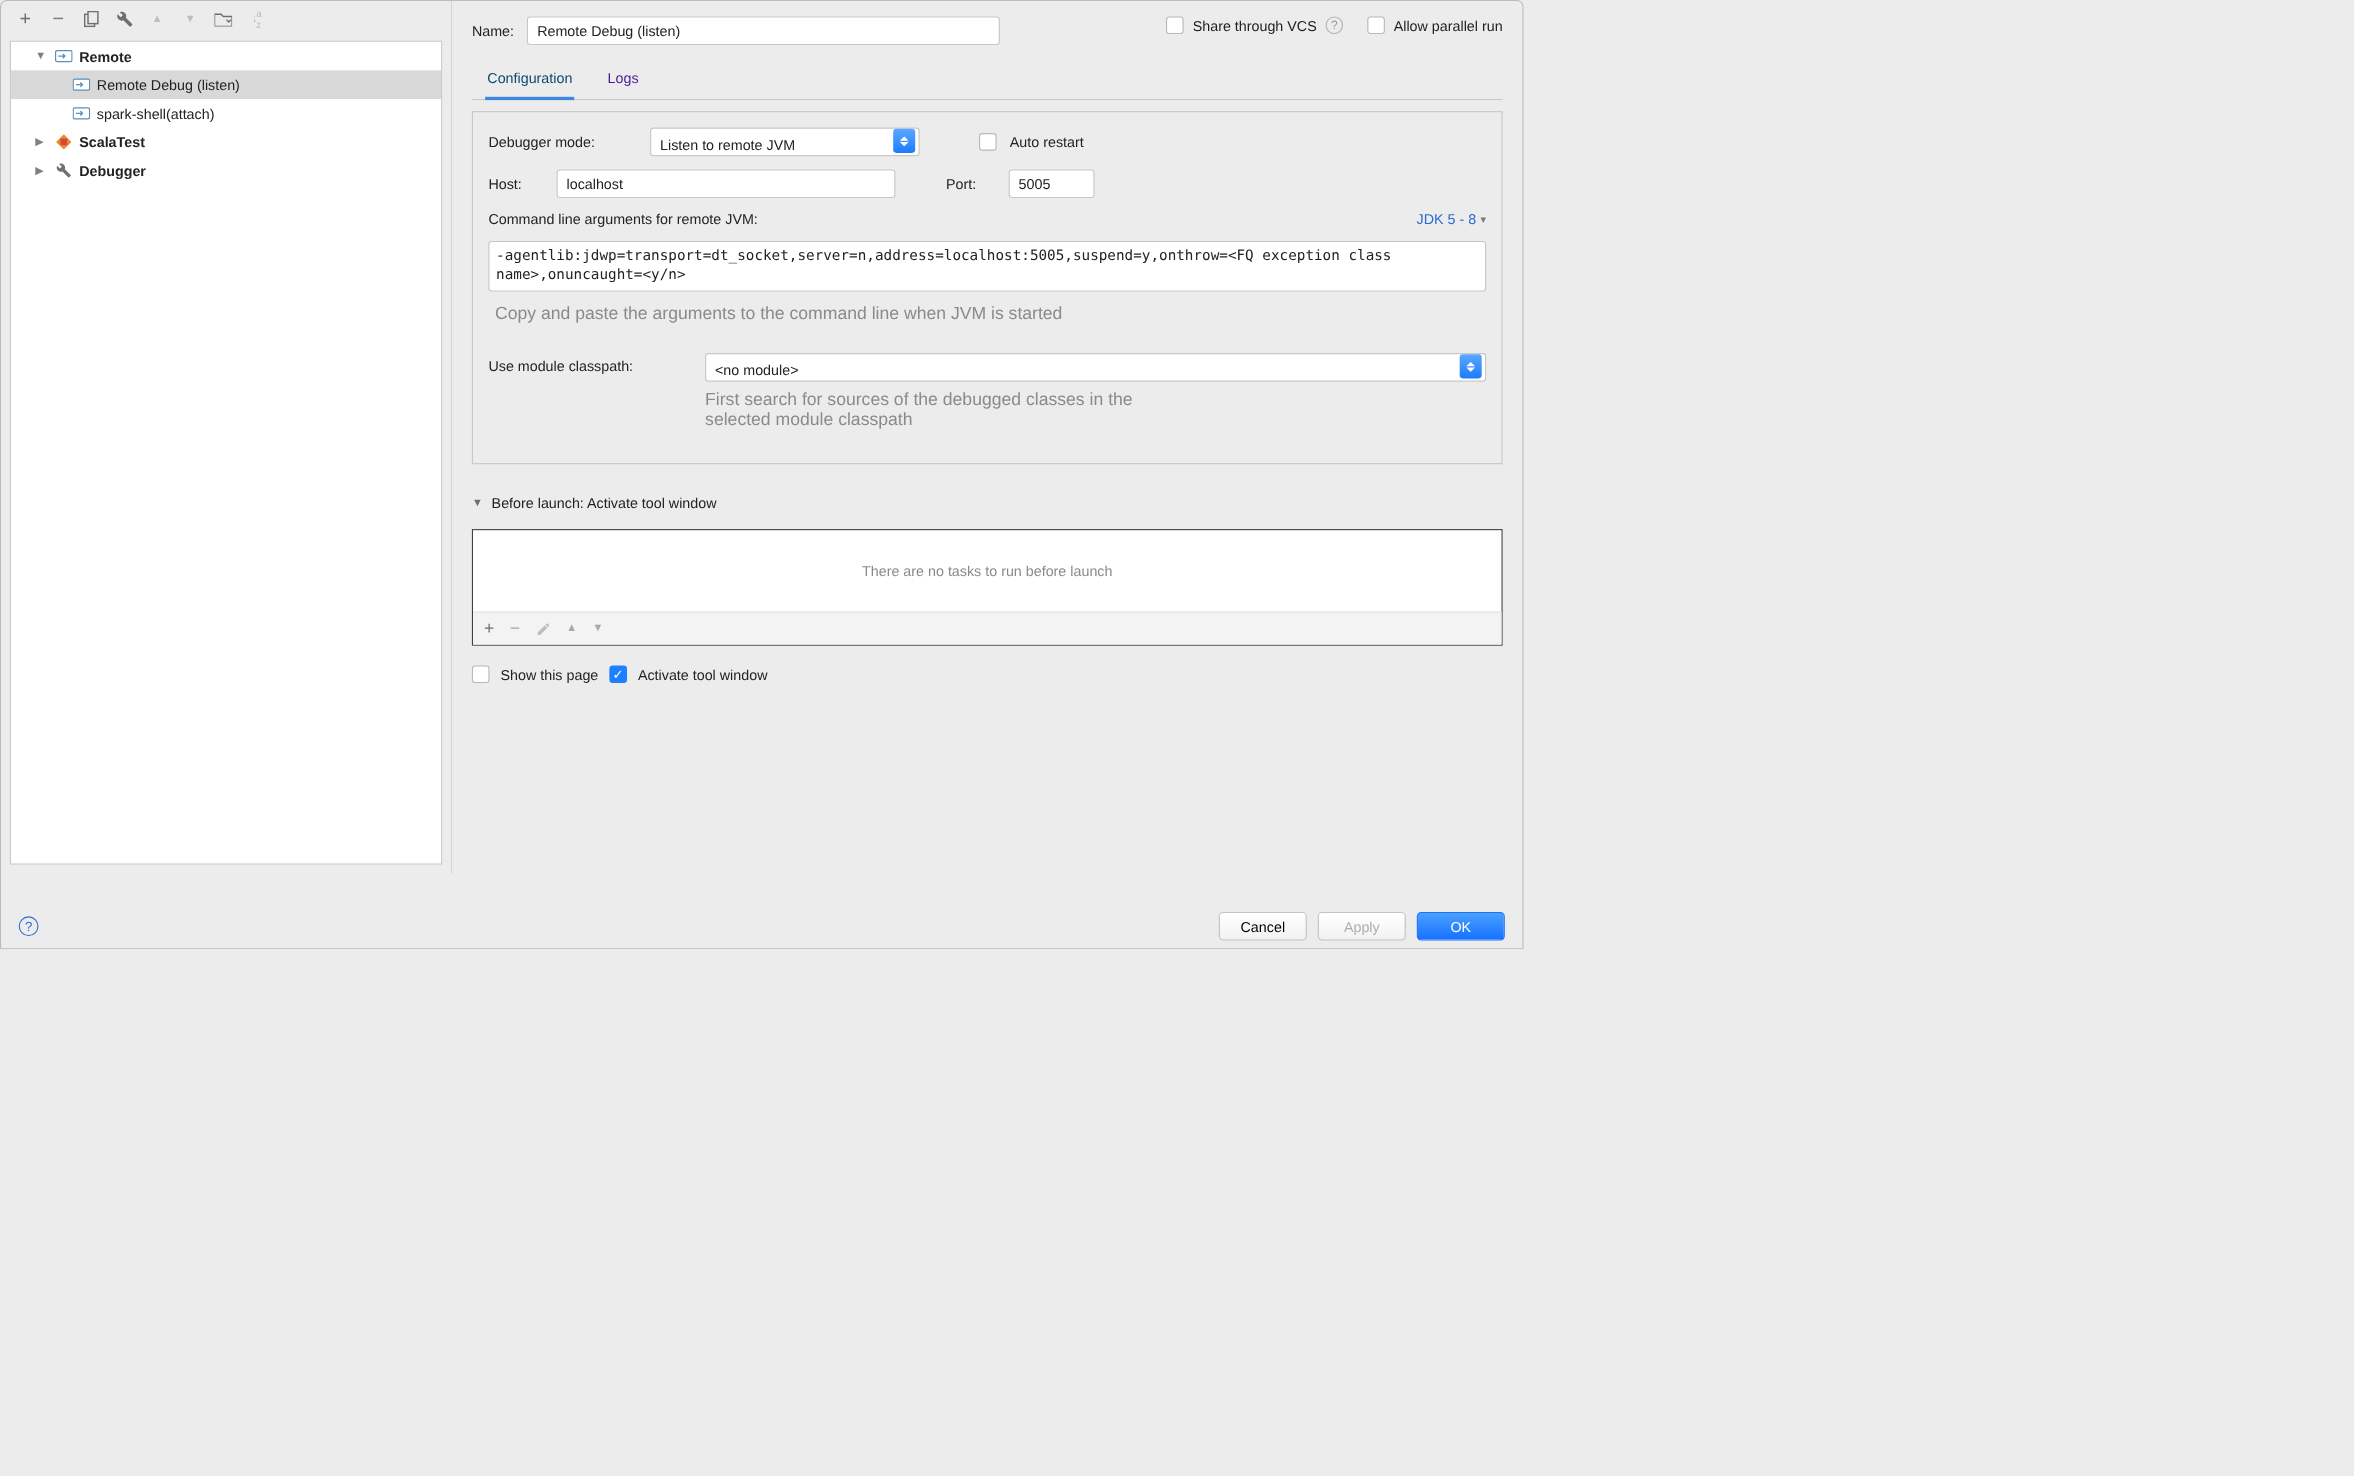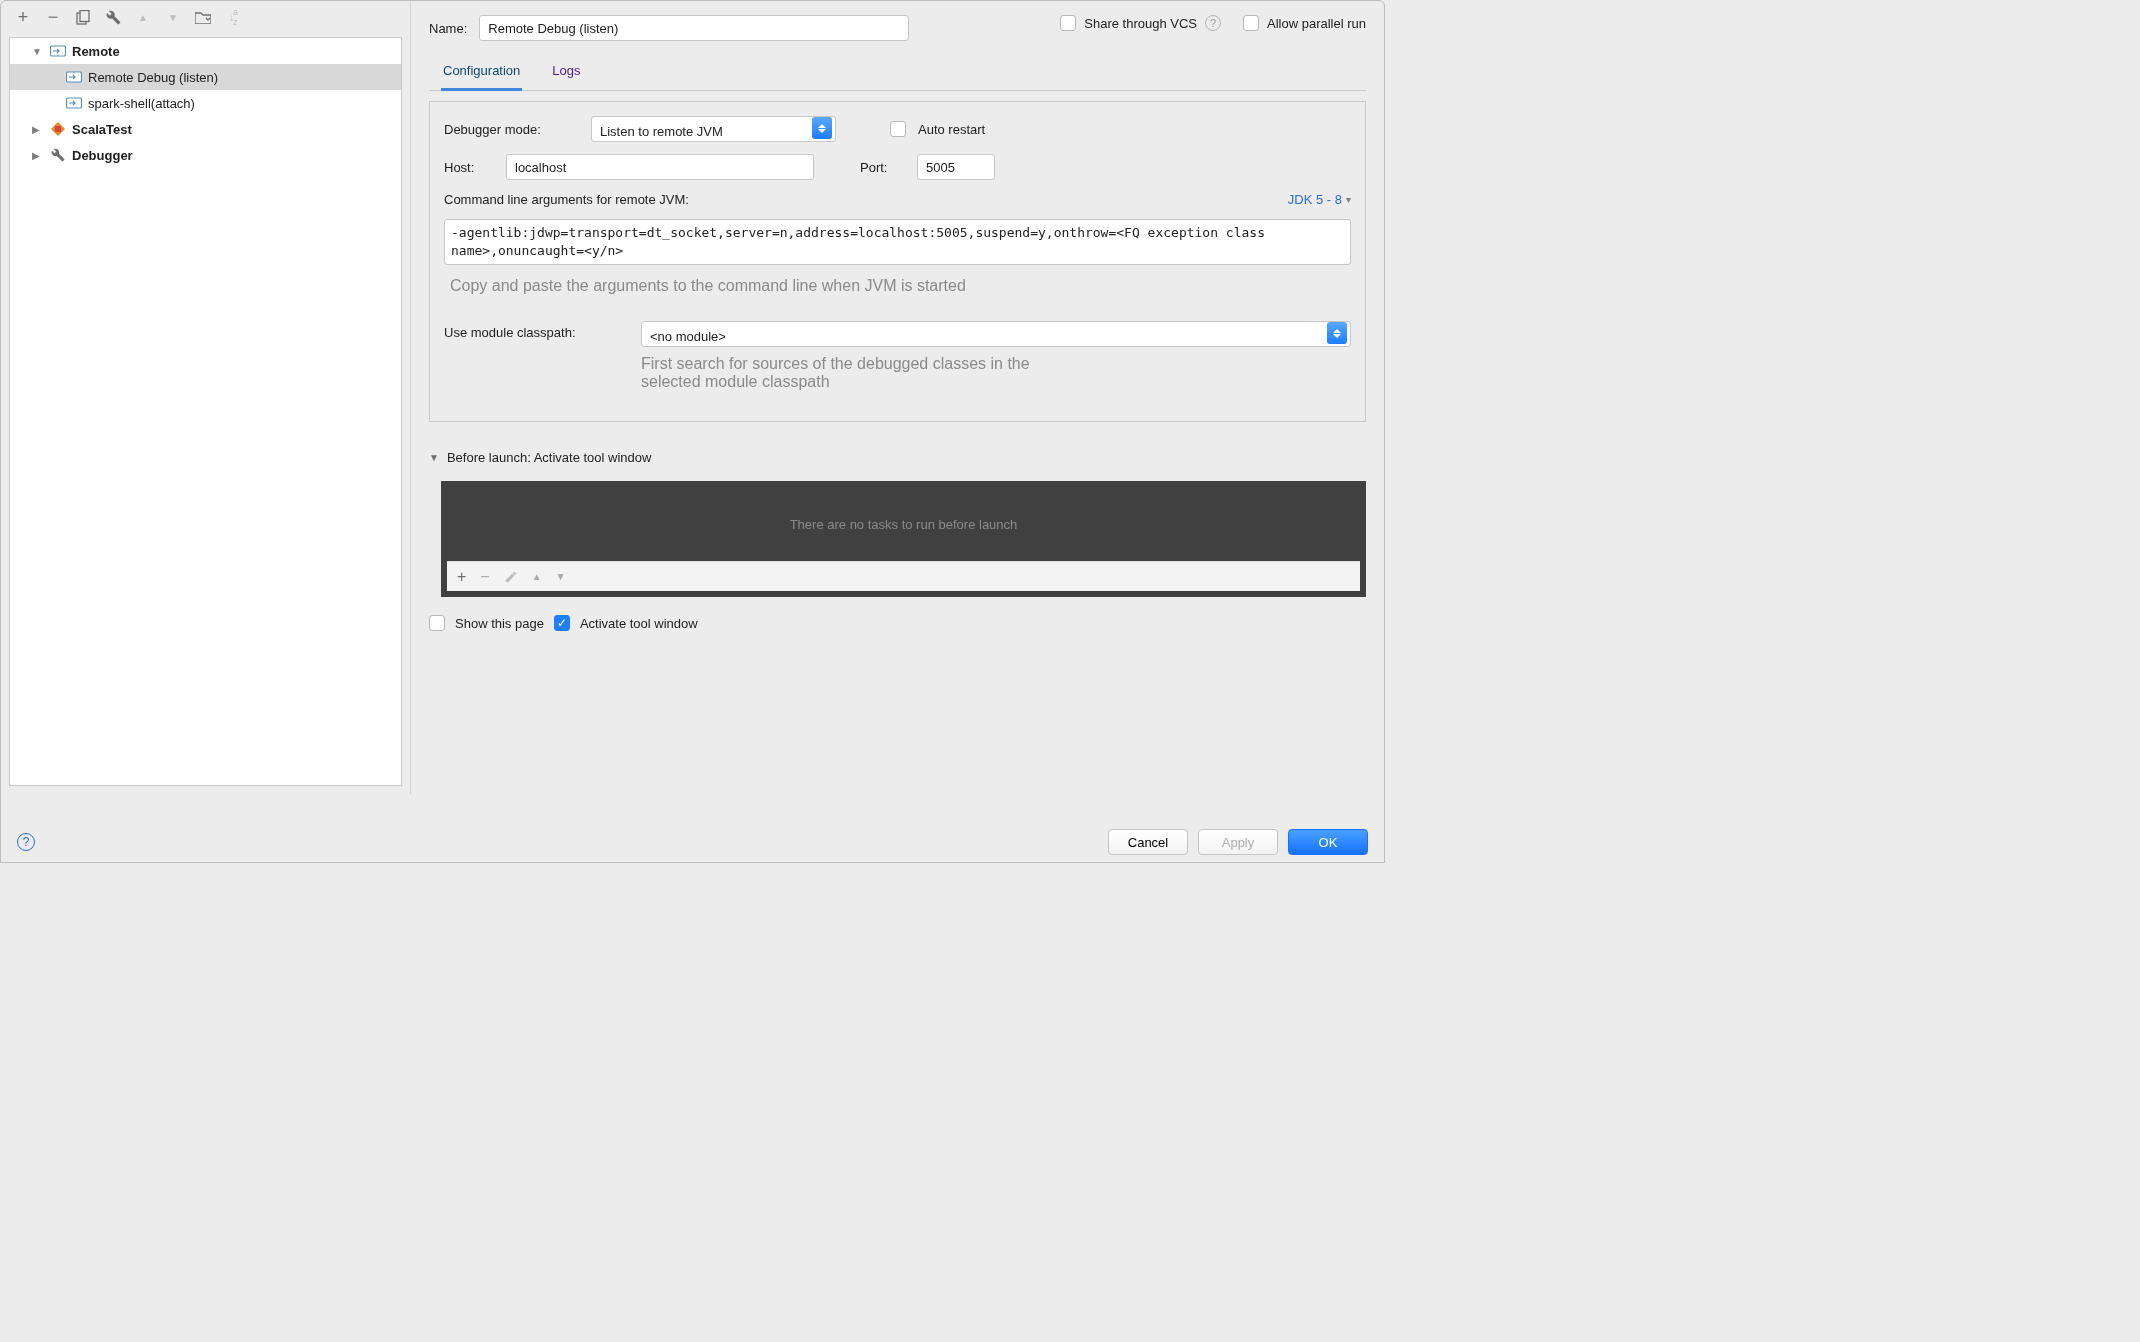--- a/index.html
+++ b/index.html
@@ -34,21 +34,21 @@
   .select .selbtn::after  { content:""; border-left:4px solid transparent; border-right:4px solid transparent; border-top:4px solid #fff; }
   .chk { width:16px; height:16px; border:1px solid #b8b8b8; border-radius:3px; background:#fff; display:inline-flex; align-items:center; justify-content:center; }
   .chk.checked { background:#1f80ff; border-color:#1f80ff; color:#fff; font-size:12px; }
   .tabs { display:flex; gap:28px; border-bottom:1px solid #c8c8c8; padding-left:12px; margin-top:4px; }
   .tab { padding:8px 2px 10px 2px; color:#4c1d95; cursor:default; }
   .tab.active { color:#0c4a6e; border-bottom:3px solid #3f86e0; margin-bottom:-1px; }
   .config-box { border:1px solid #c8c8c8; background:#ececec; padding:14px 14px 30px 14px; display:flex; flex-direction:column; gap:12px; }
   textarea.ta { height:46px; width:100%; font-family: Menlo, Consolas, monospace; resize:none; line-height:1.35; padding:4px 6px; }
   .hint { color:#8a8a8a; font-size:16px; }
   .linklike { color:#2c6bd0; display:flex; align-items:center; gap:4px; }
-  .before-box { border:6px solid #404040; background:#404040; margin-top:6px;margin-left:12px; }
+  .before-box { border:1px solid #404040; background:#ffffff; margin-top:6px; }
   .before-body { height:74px; display:flex; align-items:center; justify-content:center; color:#8a8a8a; }
   .before-tb { border-top:1px solid #e1e1e1; height:30px; display:flex; align-items:center; gap:14px; padding:0 10px; color:#a8a8a8; background:#f3f3f3;}
   .footer { position:absolute; bottom:0; left:0; right:0; height:40px; display:flex; align-items:center; justify-content:flex-end; gap:10px; padding:0 16px; }
   .footer .help { position:absolute; left:16px; color:#2c6bd0; width:18px; height:18px; border:1px solid #2c6bd0; border-radius:50%; display:flex; align-items:center; justify-content:center; font-size:12px; }
   .btn { height:26px; min-width:80px; border:1px solid #c3c3c3; border-radius:4px; background:linear-gradient(#fff,#f2f2f2); padding:0 16px; font-size:13px; }
   .btn.primary { background:linear-gradient(#4aa0ff,#1672ff); color:#fff; border-color:#1672ff; }
   .btn.disabled { color:#aeaeae; }
   .top-right { position:absolute; right:18px; top:14px; display:flex; align-items:flex-start; gap:22px; }
   .qmark { width:16px;height:16px;border-radius:50%;border:1px solid #b4b4b4;color:#9a9a9a;display:inline-flex;align-items:center;justify-content:center;font-size:11px;}
   svg { display:block; }

